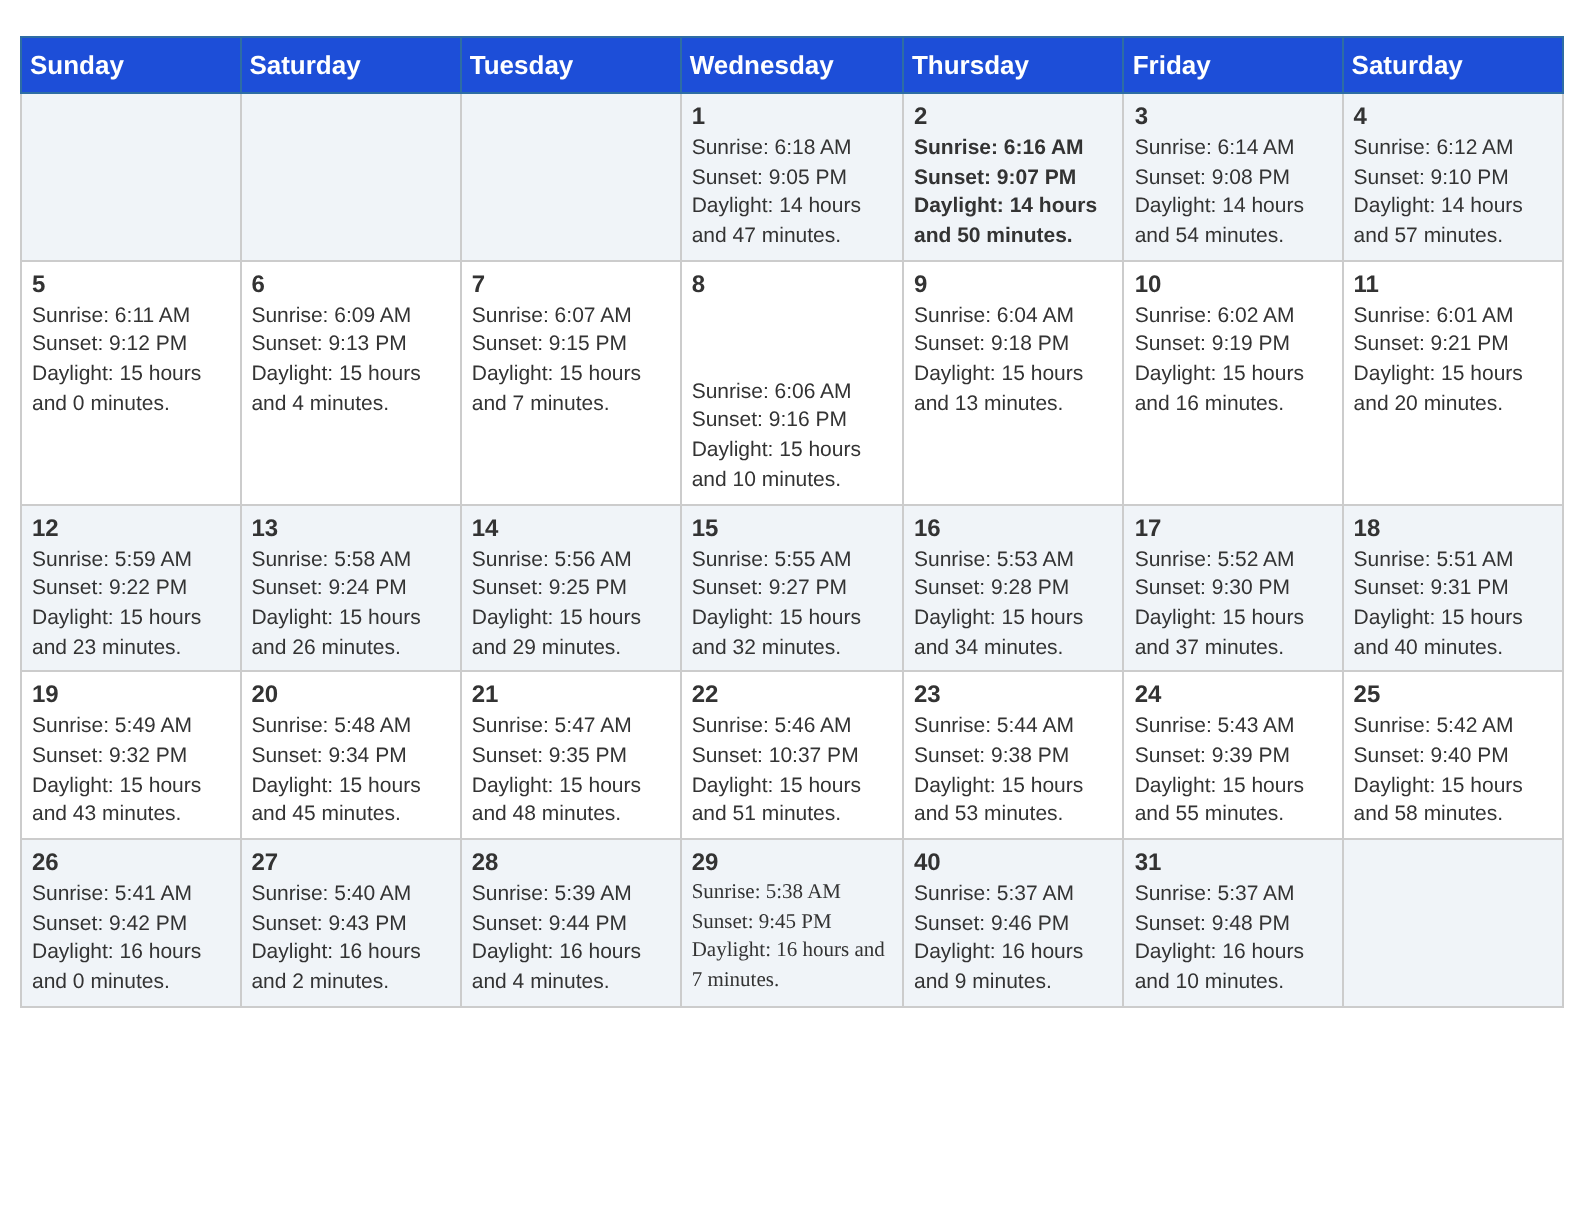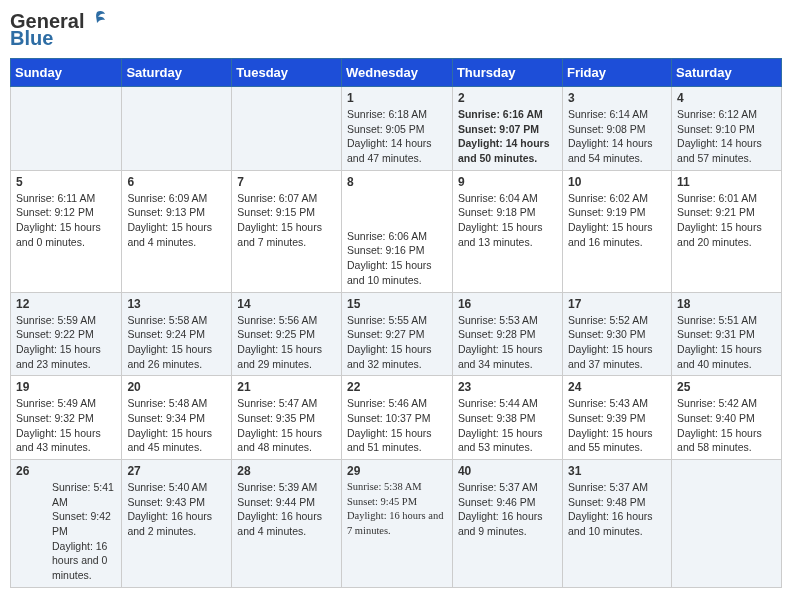--- a/index.html
+++ b/index.html
@@ -87,29 +87,20 @@
     .logo-text-blue {
       font-size: 20px;
       font-weight: bold;
       color: #2e6da4;
     }
   </style>
 </head>
 <body>
 
 <div class="header">
-  <div class="logo">
-    <div class="logo-wrapper">
-      <span class="logo-text-general">General</span>
-      <svg width="22" height="22" viewBox="0 0 22 22" style="margin-left:2px; margin-top:-4px;">
-        <path d="M11 3 C14 1, 18 2, 19 5 C16 4, 14 5, 12 8 C15 7, 18 8, 19 11 C16 10, 13 11, 11 14 C11 10, 9 7, 11 3Z" fill="#2e6da4"></path>
-      </svg>
-    </div>
-    <span class="logo-text-blue" style="margin-top:-6px;">Blue</span>
-  </div>
 </div>
 
 <table class="calendar">
   <thead>
     <tr>
     <th>Sunday</th>
         <th>Saturday</th>
         <th>Tuesday</th>
         <th>Wednesday</th>
         <th>Thursday</th>
@@ -275,21 +266,21 @@
         <td>
           <div class="day-number">25</div>
           <div class="day-info" style="white-space: pre-line;">Sunrise: 5:42 AM
 Sunset: 9:40 PM
 Daylight: 15 hours and 58 minutes.</div>
         </td>
       </tr>
       <tr>
         <td>
           <div class="day-number">26</div>
-          <div class="day-info" style="white-space: pre-line; margin-left: 36px;">Sunrise: 5:41 AM
+          <div class="day-info" style="white-space: pre-line;">Sunrise: 5:41 AM
 Sunset: 9:42 PM
 Daylight: 16 hours and 0 minutes.</div>
         </td>
         <td>
           <div class="day-number">27</div>
           <div class="day-info" style="white-space: pre-line;">Sunrise: 5:40 AM
 Sunset: 9:43 PM
 Daylight: 16 hours and 2 minutes.</div>
         </td>
         <td>

